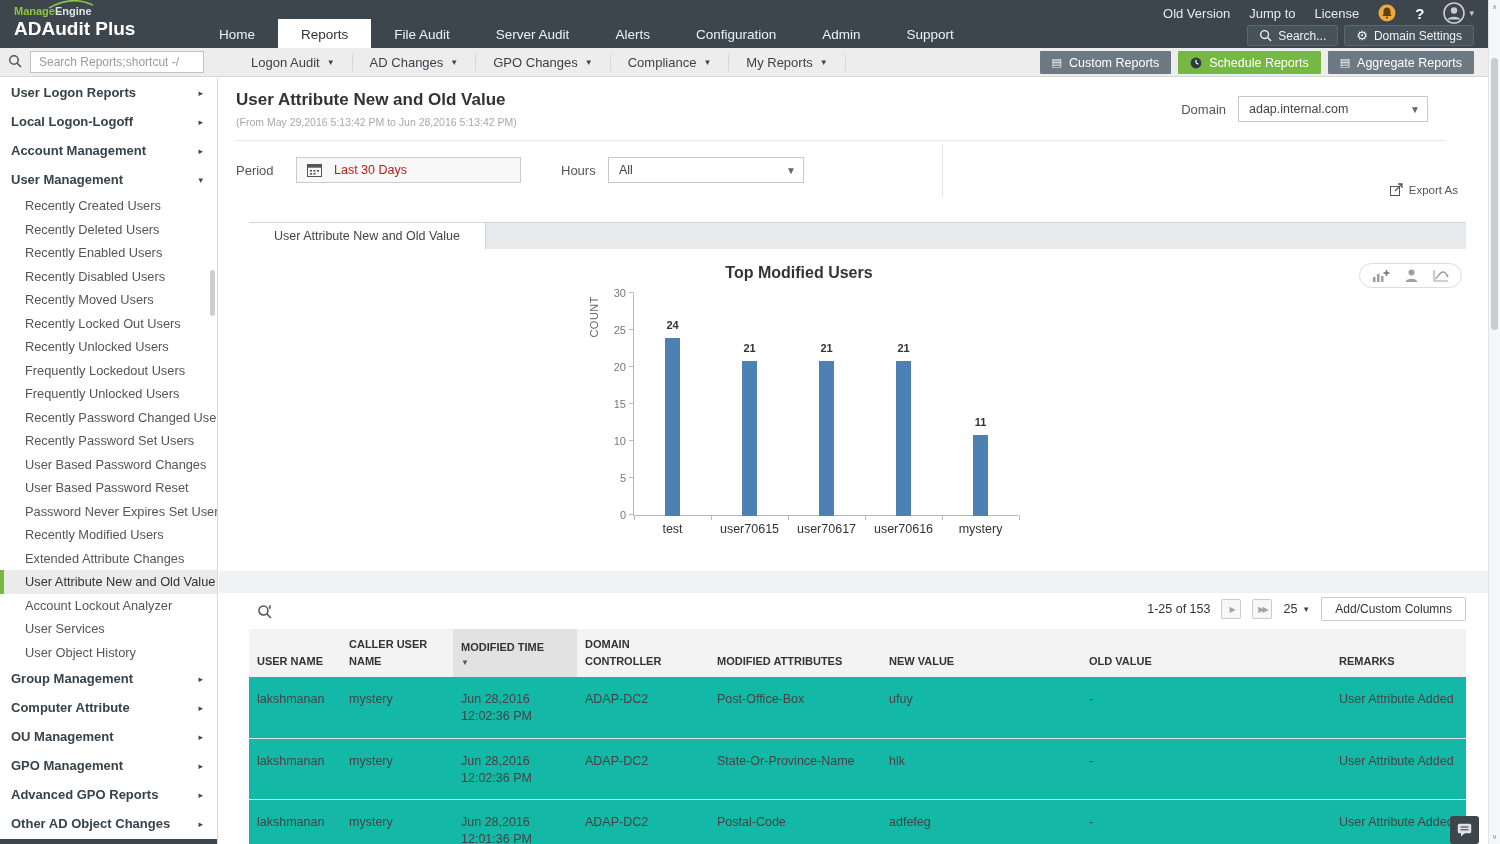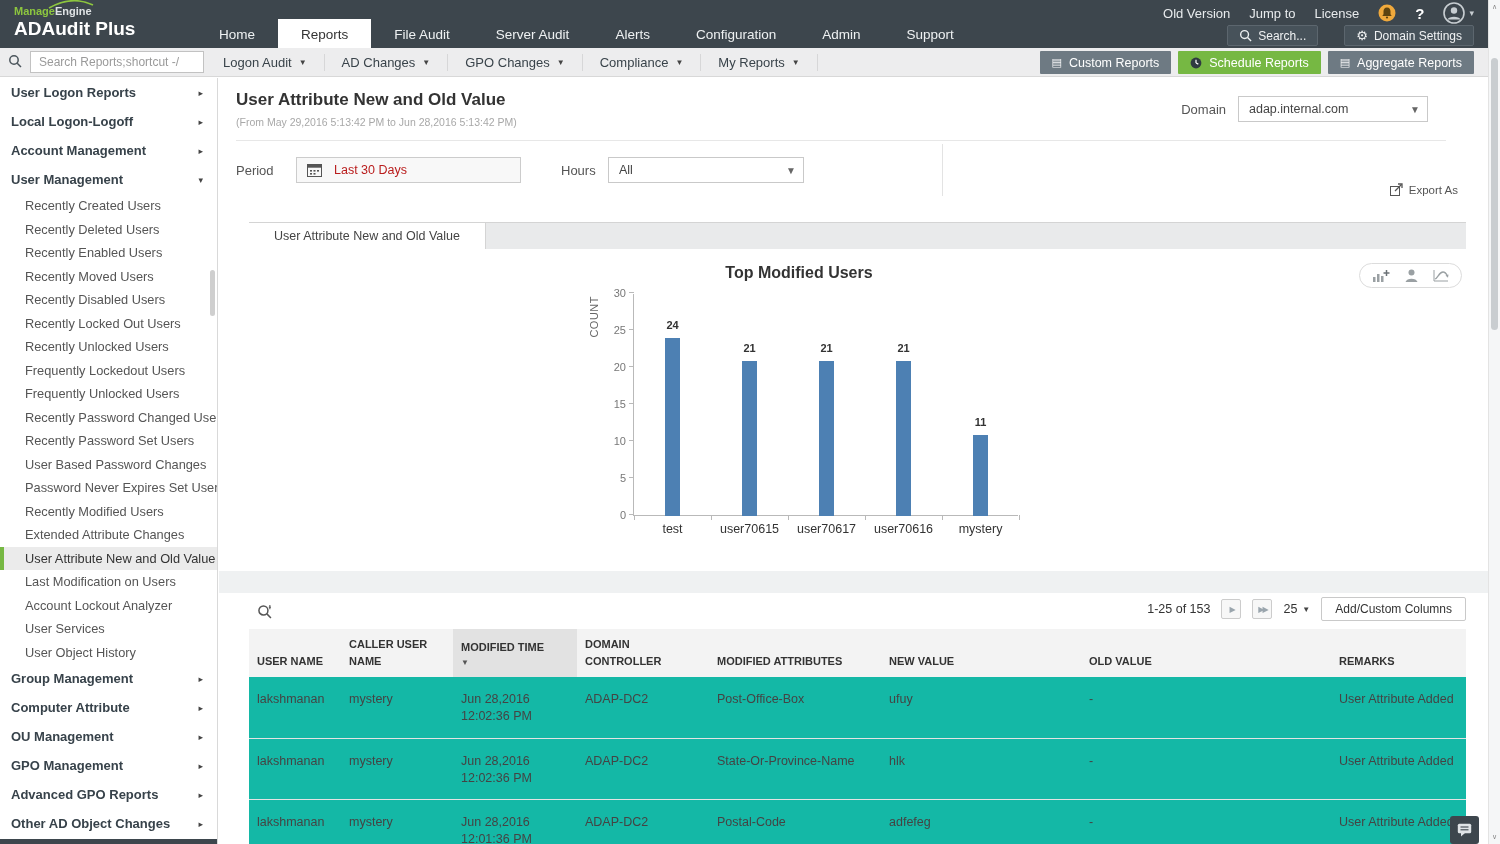--- a/index.html
+++ b/index.html
@@ -17,31 +17,31 @@
   .swoosh { position:absolute; left:34px; top:-6px; }
   .logo-product { color:#fff; font-size:19px; font-weight:bold; margin-top:1px; }
   .topnav-items { position:absolute; left:196px; bottom:0; height:30px; display:flex; align-items:flex-end; }
   .nav-item { height:27px; line-height:27px; padding:0 23px; color:#eef1f2; font-size:13.5px; cursor:pointer; white-space:nowrap; }
   .nav-item.active { background:#fff; color:#333; height:29px; line-height:31px;margin-top:36px; }
   .top-right-1 { position:absolute; right:26px; top:2px; display:flex; align-items:center; gap:19px; height:22px; }
   .top-link { color:#e8ebed; font-size:13px; cursor:pointer; white-space:nowrap; }
   .q-icon { color:#fff; font-size:15px; font-weight:bold; cursor:pointer; }
   .avatar-wrap { display:flex; align-items:center; gap:4px; cursor:pointer; }
   .avatar-caret { color:#c7cdd1; font-size:9px; }
-  .top-right-2 { position:absolute; right:26px; top:25px; display:flex; gap:26px; }
+  .top-right-2 { position:absolute; right:26px; top:25px; display:flex; gap:6px; }
   .top-btn { height:21px; background:#47525a; border:1px solid #5c666e; border-radius:2px; color:#f0f2f3;
              font-size:12px; padding:0 11px; display:flex; align-items:center; gap:6px; cursor:pointer; white-space:nowrap; }
   .gear-glyph { font-size:13px; line-height:1; }
 
   
   .toolbar { position:absolute; left:0; top:48px; width:1500px; height:29px; background:#ededee;
              border-bottom:1px solid #d8d8d8; display:flex; align-items:center; }
   .tb-mag { width:30px; text-align:center; padding-top:2px; }
   input.tb-search { width:174px; height:22px; border:1px solid #c2c2c2; background:#fff; font-size:12px;
-                    padding:0 8px; color:#333; margin-right:2px; outline:none; }
+                    padding:0 8px; color:#333; margin-right:30px; outline:none; }
   input.tb-search::placeholder { color:#9a9a9a; }
   .tb-menus { display:flex; height:29px; align-items:center; }
   .tb-menu { padding:0 17px; font-size:13px; color:#39434a; display:flex; gap:7px; align-items:center;
              height:17px; border-right:1px solid #d7d7d8; cursor:pointer; white-space:nowrap; }
   .tb-caret { font-size:8px; color:#444; }
   .tb-buttons { position:absolute; right:26px; top:3px; display:flex; gap:7px; }
   .tb-btn { height:23px; display:flex; align-items:center; gap:7px; padding:0 12px; color:#fff;
             font-size:12.5px; border-radius:1px; cursor:pointer; white-space:nowrap; }
   .tb-btn.gray { background:#6e7a83; } .tb-btn.green { background:#76b843; }
   .tb-btn .ic { font-size:11px; opacity:.92; line-height:1; }
@@ -271,60 +271,60 @@
       <div class="side-sub">
         <span class="side-label">Recently Created Users</span>
       </div>
       <div class="side-sub">
         <span class="side-label">Recently Deleted Users</span>
       </div>
       <div class="side-sub">
         <span class="side-label">Recently Enabled Users</span>
       </div>
       <div class="side-sub">
+        <span class="side-label">Recently Disabled Users</span>
+      </div>
+      <div class="side-sub">
         <span class="side-label">Recently Moved Users</span>
       </div>
       <div class="side-sub">
-        <span class="side-label">Recently Disabled Users</span>
-      </div>
-      <div class="side-sub">
         <span class="side-label">Recently Locked Out Users</span>
       </div>
       <div class="side-sub">
         <span class="side-label">Recently Unlocked Users</span>
       </div>
       <div class="side-sub">
         <span class="side-label">Frequently Lockedout Users</span>
       </div>
       <div class="side-sub">
         <span class="side-label">Frequently Unlocked Users</span>
       </div>
       <div class="side-sub">
         <span class="side-label">Recently Password Changed Users</span>
       </div>
       <div class="side-sub">
         <span class="side-label">Recently Password Set Users</span>
       </div>
       <div class="side-sub">
         <span class="side-label">User Based Password Changes</span>
+      </div>
+      <div class="side-sub">
+        <span class="side-label">User Based Password Reset</span>
       </div>
       <div class="side-sub">
         <span class="side-label">Password Never Expires Set Users</span>
       </div>
       <div class="side-sub">
         <span class="side-label">Recently Modified Users</span>
       </div>
       <div class="side-sub">
         <span class="side-label">Extended Attribute Changes</span>
       </div>
       <div class="side-sub selected">
         <span class="side-label">User Attribute New and Old Value</span>
-      </div>
-      <div class="side-sub">
-        <span class="side-label">Last Modification on Users</span>
       </div>
       <div class="side-sub">
         <span class="side-label">Account Lockout Analyzer</span>
       </div>
       <div class="side-sub">
         <span class="side-label">User Services</span>
       </div>
       <div class="side-sub">
         <span class="side-label">User Object History</span>
       </div>

